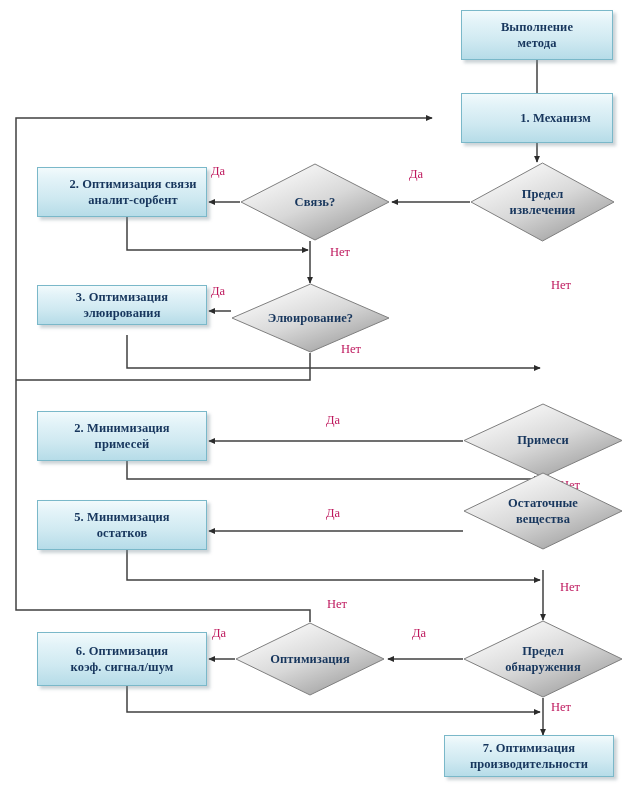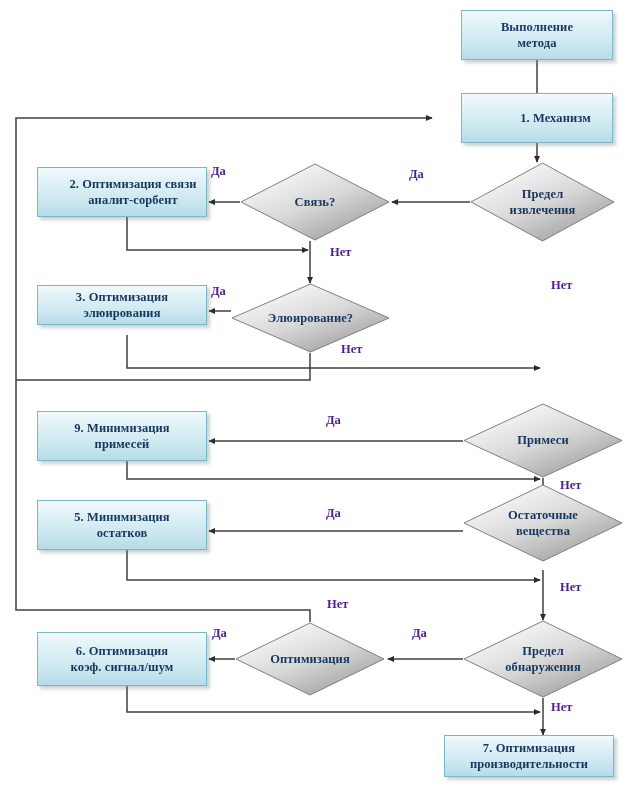--- a/index.html
+++ b/index.html
@@ -62,22 +62,22 @@
     position: absolute;
     left: 0;
     top: 0;
     width: 100%;
     height: 100%;
     z-index: 1;
     overflow: visible;
   }
   .edge-label {
     position: absolute;
-    color: #4c1d95;
-    font-weight: bold;
+    color: #be185d;
+    font-weight: normal;
     font-size: 12.5px;
     font-family: "Liberation Serif", "DejaVu Serif", serif;
     white-space: nowrap;
   }
 </style>
 </head>
 <body>
 
 <div id="canvas">
 
@@ -170,25 +170,25 @@
       <div class="node dec" style="left: 463px; top: 403px; width: 160px; height: 75px;">
         <svg class="dshape" viewBox="0 0 160 75" preserveAspectRatio="none">
           <polygon points="80,1 159,37.5 80,74 1,37.5" fill="url(#decGrad)" stroke="#7f7f7f" stroke-width="1"></polygon>
         </svg>
         <span class="dlabel">
           <span style="display: block;">Примеси</span>
         </span>
       </div>
       <div class="node proc" style="left: 37px; top: 411px; width: 170px; height: 50px;">
         <span class="proc-inner">
-          <span style="display: block;">9. Минимизация</span>
+          <span style="display: block;">2. Минимизация</span>
           <span style="display: block; font-family: Liberation Serif, serif;">примесей</span>
         </span>
       </div>
-      <div class="node dec" style="left: 463px; top: 484px; width: 160px; height: 78px;">
+      <div class="node dec" style="left: 463px; top: 472px; width: 160px; height: 78px;">
         <svg class="dshape" viewBox="0 0 160 78" preserveAspectRatio="none">
           <polygon points="80,1 159,39 80,77 1,39" fill="url(#decGrad)" stroke="#7f7f7f" stroke-width="1"></polygon>
         </svg>
         <span class="dlabel">
           <span style="display: block;">Остаточные</span>
           <span style="display: block;">вещества</span>
         </span>
       </div>
       <div class="node proc" style="left: 37px; top: 500px; width: 170px; height: 50px;">
         <span class="proc-inner">

